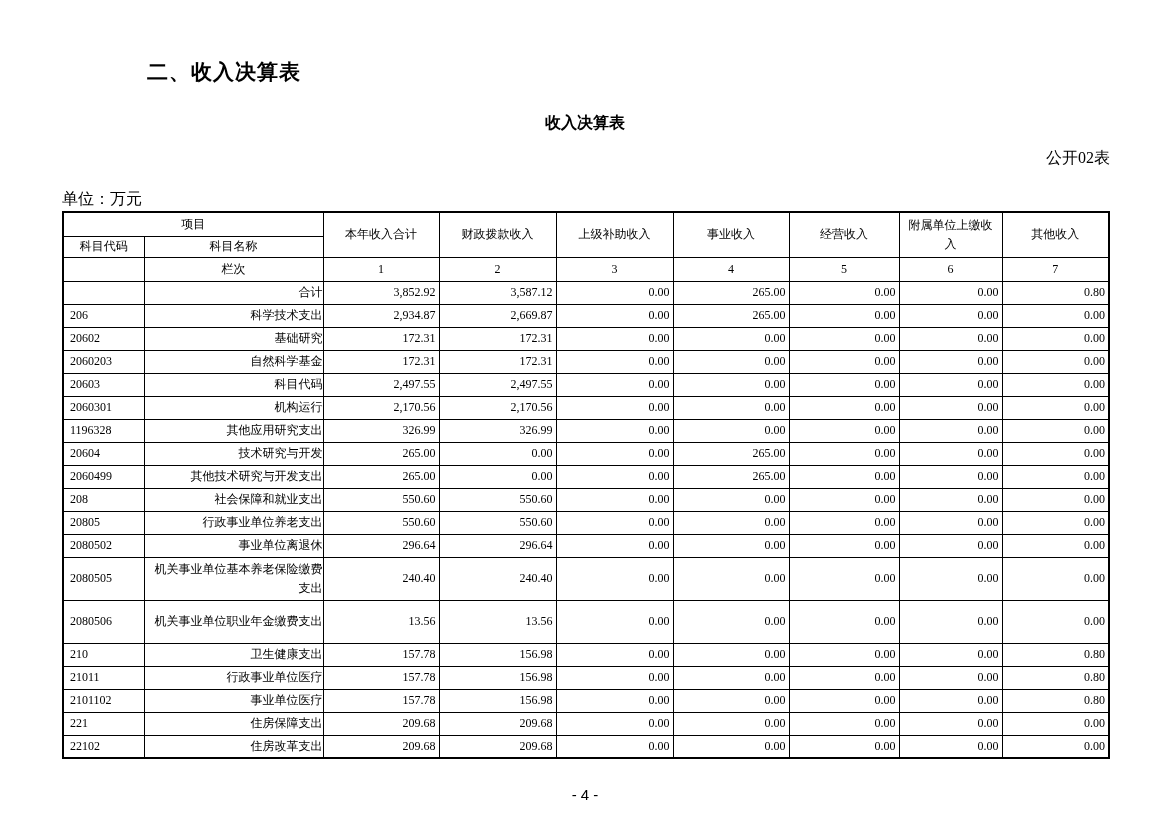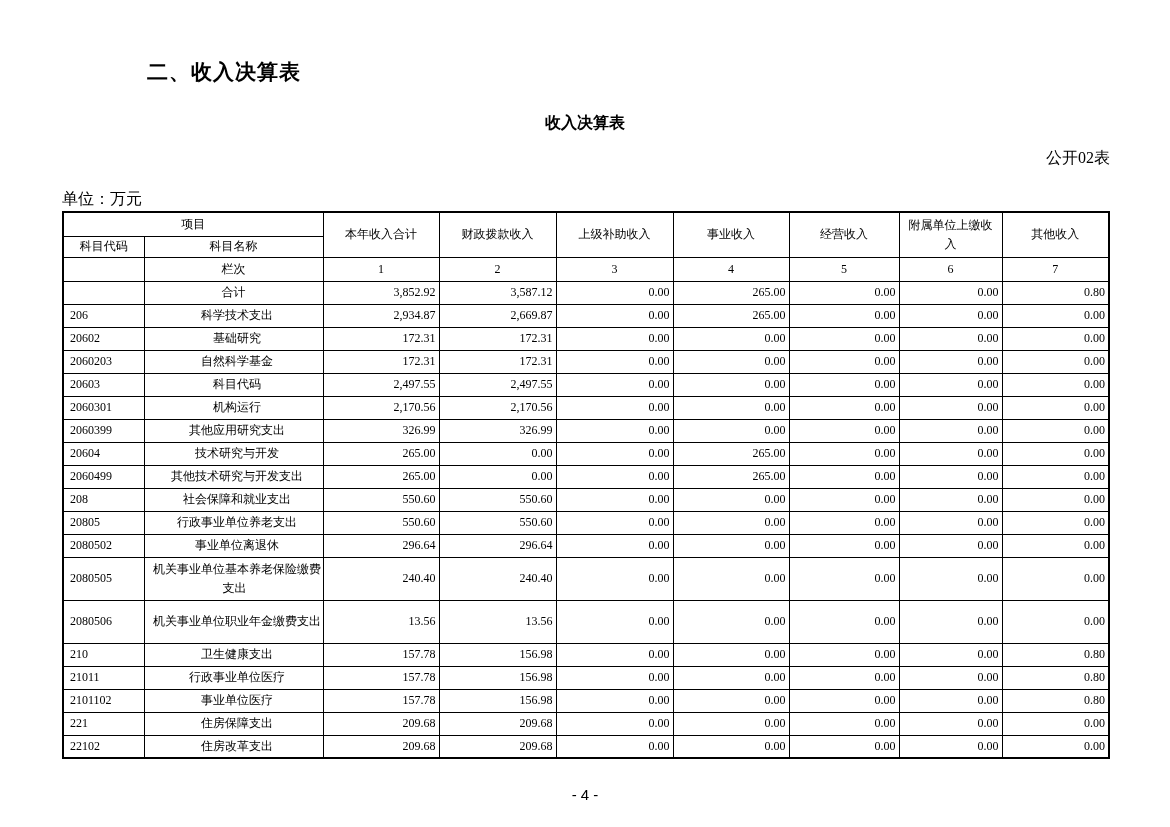--- a/index.html
+++ b/index.html
@@ -49,24 +49,24 @@
   }
   table.report { border: 2px solid #000000; }
   thead tr.h1 { height: 24px; }
   thead tr.h2 { height: 21px; }
   thead tr.h3 { height: 24px; }
   tbody tr { height: 23px; }
   tbody tr.tall { height: 43px; }
   th.colhead { text-align: center; vertical-align: middle; padding: 0 4px; }
   td.code { text-align: left; padding-left: 6px; vertical-align: middle; }
   td.name {
-    text-align: center; padding-left: 2px; text-indent: 5px;
+    text-align: right; padding-left: 2px; text-indent: 5px;
     vertical-align: middle;
   }
-  td.name.center { text-align: center; text-indent: 0; padding-left: 0; }
+  td.name.center { text-align: right; text-indent: 0; padding-left: 0; }
   td.num { text-align: right; padding-right: 3px; vertical-align: middle; }
   .page-footer {
     position: absolute; left: 0; top: 786px; width: 1170px;
     text-align: center;
     font-family: "Liberation Sans", sans-serif;
     font-size: 15px;
   }
 </style>
 </head>
 <body>
@@ -182,21 +182,21 @@
           <td class="name">机构运行</td>
           <td class="num">2,170.56</td>
           <td class="num">2,170.56</td>
           <td class="num">0.00</td>
           <td class="num">0.00</td>
           <td class="num">0.00</td>
           <td class="num">0.00</td>
           <td class="num">0.00</td>
         </tr>
         <tr>
-          <td class="code">2060399</td>
+          <td class="code">1196328</td>
           <td class="name">其他应用研究支出</td>
           <td class="num">326.99</td>
           <td class="num">326.99</td>
           <td class="num">0.00</td>
           <td class="num">0.00</td>
           <td class="num">0.00</td>
           <td class="num">0.00</td>
           <td class="num">0.00</td>
         </tr>
         <tr>

